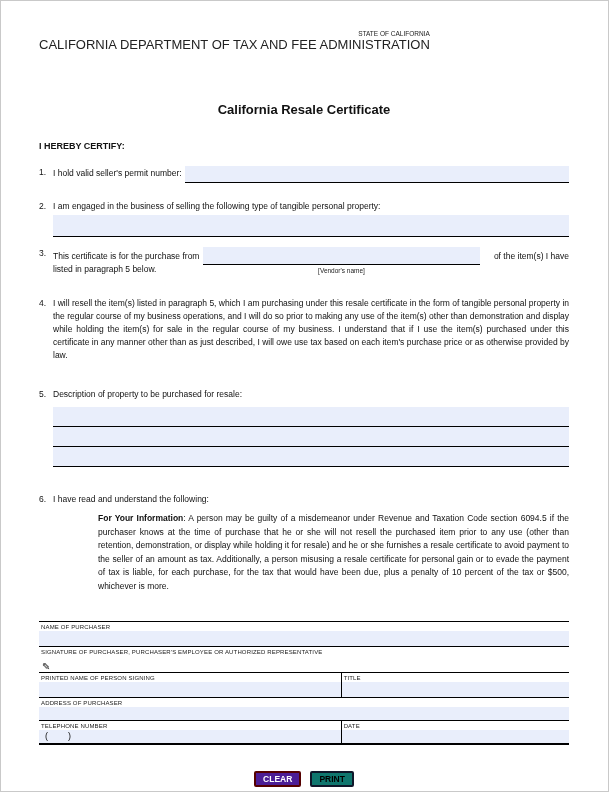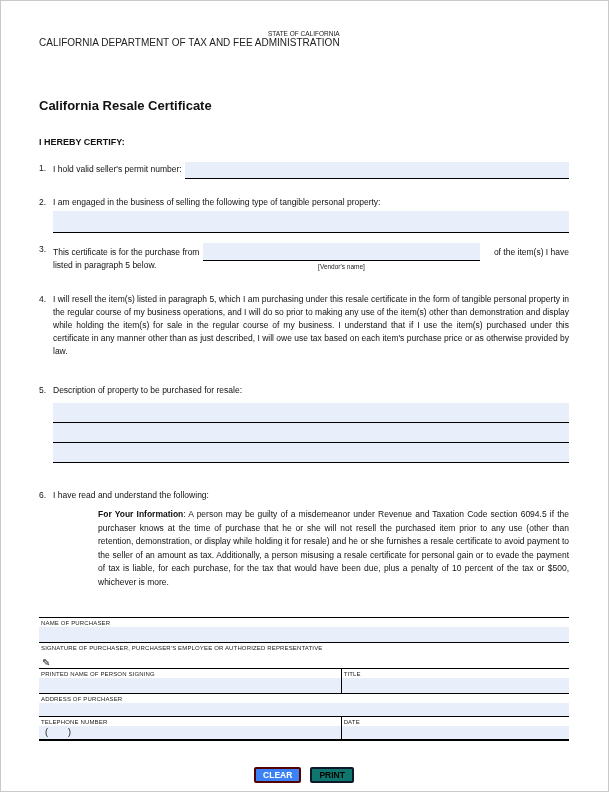--- a/index.html
+++ b/index.html
@@ -17,24 +17,24 @@
     border: 1px solid #c9c9c9;
     padding: 29px 39px 0 38px;
     overflow: hidden;
   }
   
   .hdr { display: flex; justify-content: space-between; align-items: flex-end; }
   .hdr-left .form-no { font-size: 6.5px; color: #222; }
   .hdr-left .form-name { font-size: 10.5px; font-weight: bold; letter-spacing: 0.2px; }
   .hdr-right { text-align: right; }
   .hdr-right .state { font-size: 6.5px; color: #222; }
-  .hdr-right .dept { font-size: 10px; color: #222; }
+  .hdr-right .dept { font-size: 13px; color: #222; }
   
   .title {
-    text-align: left;
+    text-align: center;
     font-size: 13px;
     font-weight: bold;
     margin-top: 50px;
   }
   .certify {
     font-size: 9px;
     font-weight: bold;
     margin-top: 24px;
   }
   
@@ -123,21 +123,21 @@
     font-family: "Liberation Sans", sans-serif;
     font-size: 8.5px;
     font-weight: bold;
     height: 16px;
     padding: 0 7px;
     border-radius: 2px;
     cursor: pointer;
     line-height: 13px;
   }
   .btn-clear {
-    background: #3b82f6;
+    background: #4c1d95;
     color: #fff;
     border: 2px solid #550000;
   }
   .btn-print {
     background: #0f766e;
     color: #000;
     border: 2px solid #0f172a;
   }
 </style>
 </head>

